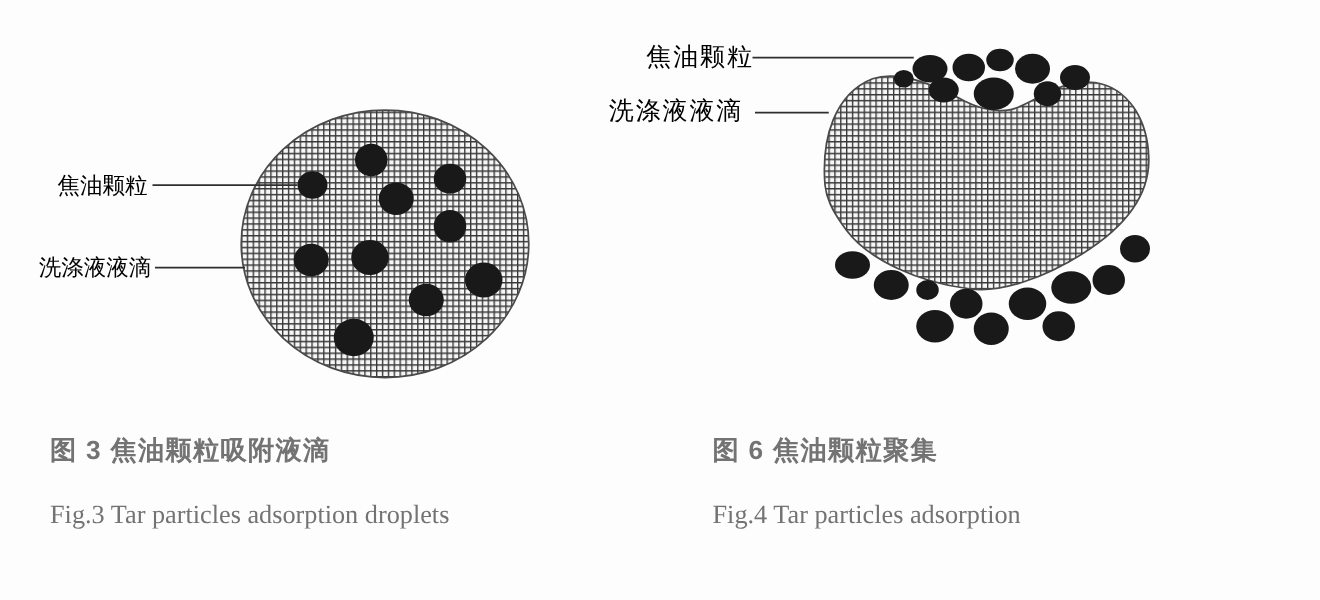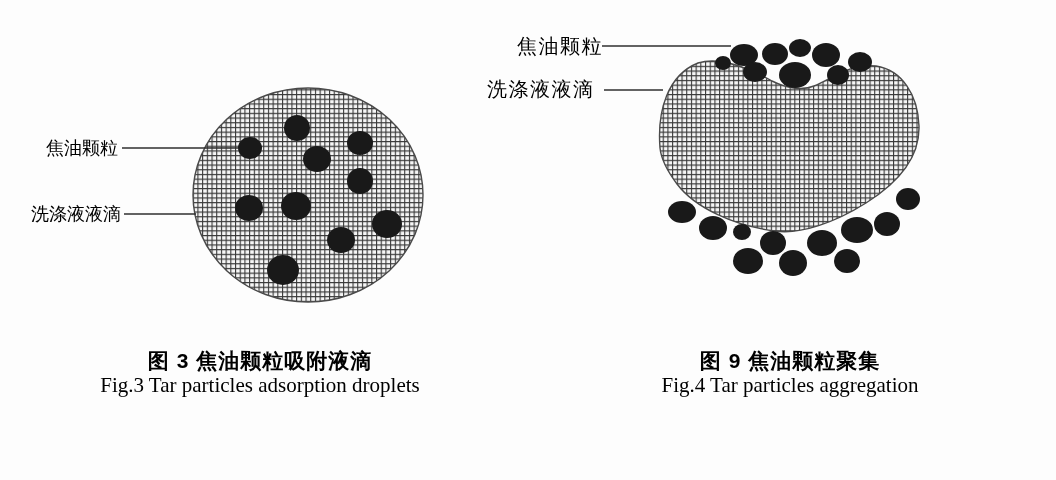--- a/index.html
+++ b/index.html
@@ -16,30 +16,31 @@
   .lbl{
     position:absolute;
     color:#000000;
     font-size:18px;line-height:22px;
     white-space:nowrap;
     font-family:"Liberation Serif", serif;
   }
   .lbl-r{font-size:20px;line-height:24px;letter-spacing:1.5px;}
   .caps{
     position:absolute;top:349px;width:440px;
-    text-align:center;color:#000000;
+    color:#737373;
   }
   .cap-zh{
     font-family:"Liberation Sans", sans-serif;
     font-weight:700;font-size:21px;line-height:24px;
     letter-spacing:1px;
   }
   .cap-en{
     font-family:"Liberation Serif", serif;
     font-size:21px;line-height:24px;
+    margin-top:26px;
   }
 </style>
 </head>
 <body>
 
 <div class="page">
 
   <svg class="art" viewBox="0 0 1056 480" xmlns="http://www.w3.org/2000/svg">
     <defs>
       <pattern id="xh" width="4.7" height="4.7" patternUnits="userSpaceOnUse">
@@ -111,17 +112,17 @@
 
   <div class="lbl lbl-r" style="left:517px;top:34px;">焦油颗粒</div>
   <div class="lbl lbl-r" style="left:487px;top:77px;">洗涤液液滴</div>
 
   <div class="caps" style="left:40px;">
     <div class="cap-zh">图 3 焦油颗粒吸附液滴</div>
     <div class="cap-en">Fig.3 Tar particles adsorption droplets</div>
   </div>
 
   <div class="caps" style="left:570px;">
-    <div class="cap-zh">图 9 焦油颗粒聚集</div>
-    <div class="cap-en">Fig.4 Tar particles aggregation</div>
+    <div class="cap-zh">图 6 焦油颗粒聚集</div>
+    <div class="cap-en">Fig.4 Tar particles adsorption</div>
   </div>
 
 </div>
 
 </body></html>

